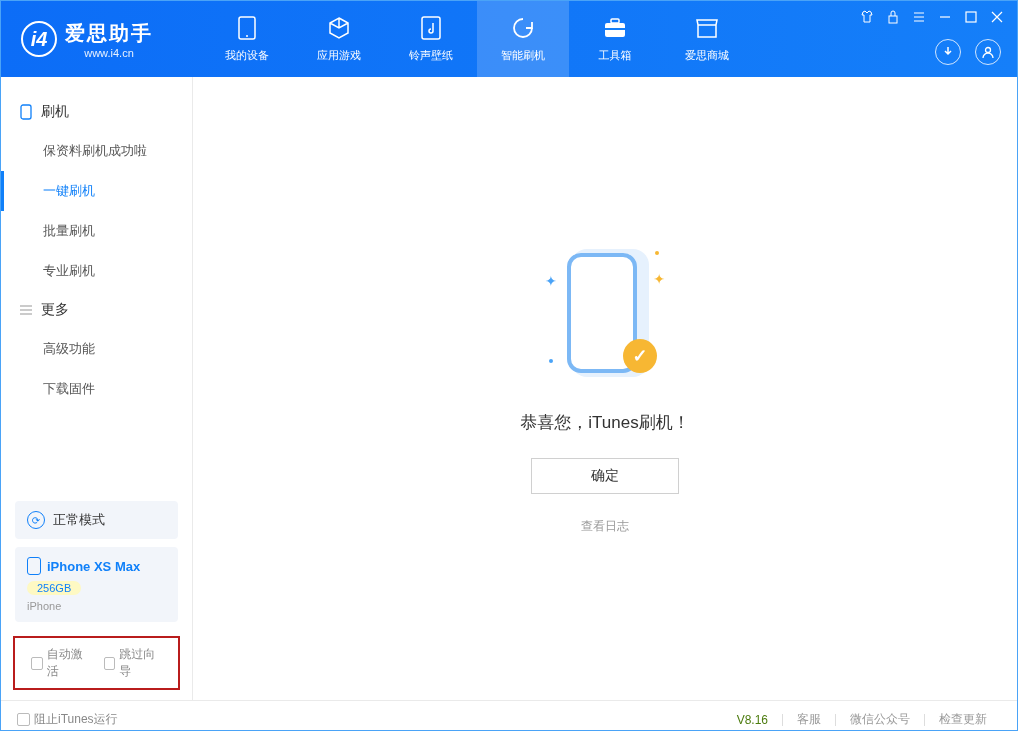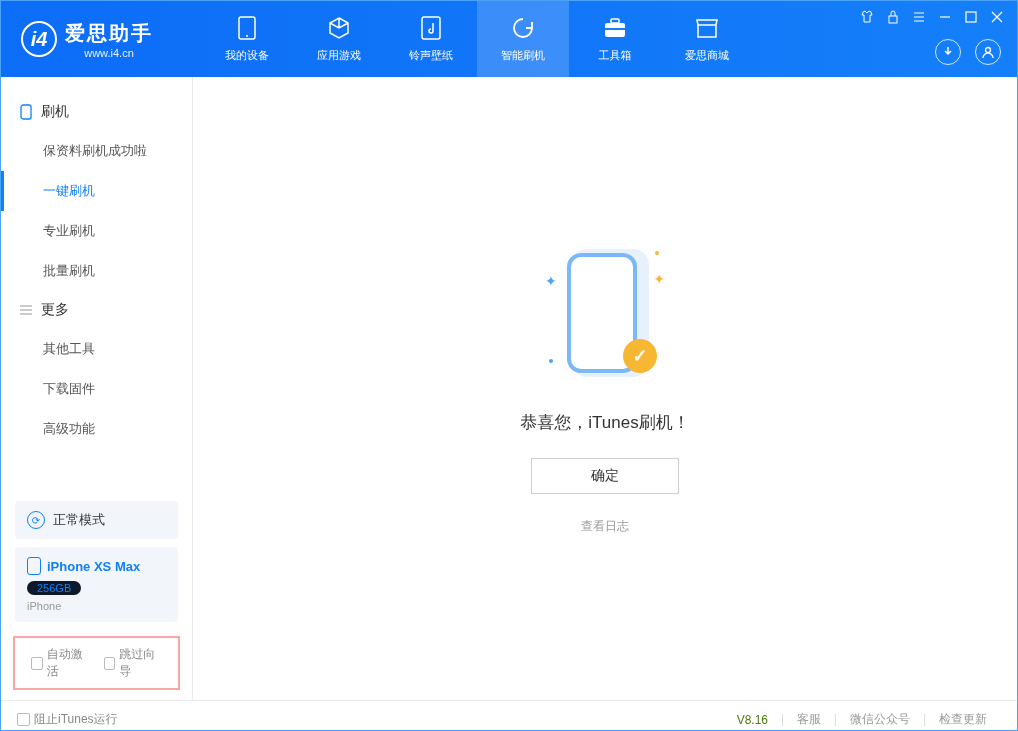--- a/index.html
+++ b/index.html
@@ -31,24 +31,24 @@
 .side-item { padding: 11px 18px 11px 42px; font-size: 13px; color: #555; cursor: pointer; position: relative; }
 .side-item.active { color: #1080f9; }
 .side-item.active::before { content: ""; position: absolute; left: 0; top: 0; bottom: 0; width: 3px; background: #1080f9; }
 
 .sidebar-bottom { margin-top: auto; }
 .mode-box { margin: 8px 14px; background: #f2f5fa; border-radius: 4px; padding: 10px 12px; display: flex; align-items: center; gap: 8px; font-size: 13px; color: #333; }
 .mode-icon { width: 18px; height: 18px; border: 1.5px solid #1080f9; border-radius: 50%; display: flex; align-items: center; justify-content: center; color: #1080f9; font-size: 10px; }
 .device-box { margin: 0 14px 10px; background: #f2f5fa; border-radius: 4px; padding: 10px 12px; }
 .device-name-row { display: flex; align-items: center; gap: 6px; font-size: 13px; font-weight: bold; color: #1080f9; }
 .device-icon { width: 14px; height: 18px; border: 1.5px solid #1080f9; border-radius: 3px; display: inline-block; }
-.storage-badge { display: inline-block; margin-top: 6px; padding: 1px 10px; background: #0f172a; color: #1080f9; border-radius: 10px; font-size: 11px; }
+.storage-badge { display: inline-block; margin-top: 6px; padding: 1px 10px; background: #fef9c3; color: #1080f9; border-radius: 10px; font-size: 11px; }
 .device-type { font-size: 11px; color: #999; margin-top: 4px; }
 
-.checkbox-row { margin: 14px 12px 10px; padding: 8px 16px; display: flex; gap: 14px; align-items: center; border: 2px solid #fca5a5; }
+.checkbox-row { margin: 14px 12px 10px; padding: 8px 16px; display: flex; gap: 14px; align-items: center; border: 2px solid #b91c1c; }
 .chk { display: flex; align-items: center; gap: 4px; font-size: 12px; color: #888; cursor: pointer; }
 .chk-box { width: 13px; height: 13px; border: 1px solid #bbb; border-radius: 2px; }
 
 
 .main { flex: 1; display: flex; flex-direction: column; align-items: center; justify-content: center; gap: 0; }
 .illus { width: 120px; height: 150px; position: relative; margin-bottom: 18px; }
 .phone-shape { width: 70px; height: 120px; border: 4px solid #7cb8f5; border-radius: 14px; position: absolute; left: 22px; top: 10px; background: #fff; }
 .phone-bg { width: 78px; height: 128px; background: #e6f1fd; border-radius: 16px; position: absolute; left: 26px; top: 6px; }
 .check-badge { width: 34px; height: 34px; background: #f7b733; border-radius: 50%; position: absolute; right: 8px; bottom: 20px; display: flex; align-items: center; justify-content: center; color: #fff; font-size: 18px; font-weight: bold; }
 .sparkle { position: absolute; color: #f7b733; font-size: 14px; }
@@ -189,34 +189,33 @@
     <div class="side-section-title">
       <span class="sec-icon">
           <svg width="12" height="16" viewBox="0 0 12 16">
             <rect x="1" y="1" width="10" height="14" rx="2" fill="none" stroke="#1080f9" stroke-width="1.3"></rect>
           </svg>
         </span>
       <span>刷机</span>
     </div>
     <div class="side-item">保资料刷机成功啦</div>
     <div class="side-item active">一键刷机</div>
+    <div class="side-item">批量刷机</div>
     <div class="side-item">专业刷机</div>
-    <div class="side-item">批量刷机</div>
 
     <div class="side-section-title">
       <span class="sec-icon" style="color:#999">
           <svg width="14" height="12" viewBox="0 0 14 12">
             <path d="M1 2 H13 M1 6 H13 M1 10 H13" stroke="#bbb" stroke-width="1.3"></path>
           </svg>
         </span>
       <span>更多</span>
     </div>
-    <div class="side-item">其他工具</div>
+    <div class="side-item">高级功能</div>
     <div class="side-item">下载固件</div>
-    <div class="side-item">高级功能</div>
 
     <div class="sidebar-bottom">
       <div class="mode-box">
         <span class="mode-icon">⟳</span>
         <span>正常模式</span>
       </div>
       <div class="device-box">
         <div class="device-name-row">
           <span class="device-icon"></span>
           <span>iPhone XS Max</span>

